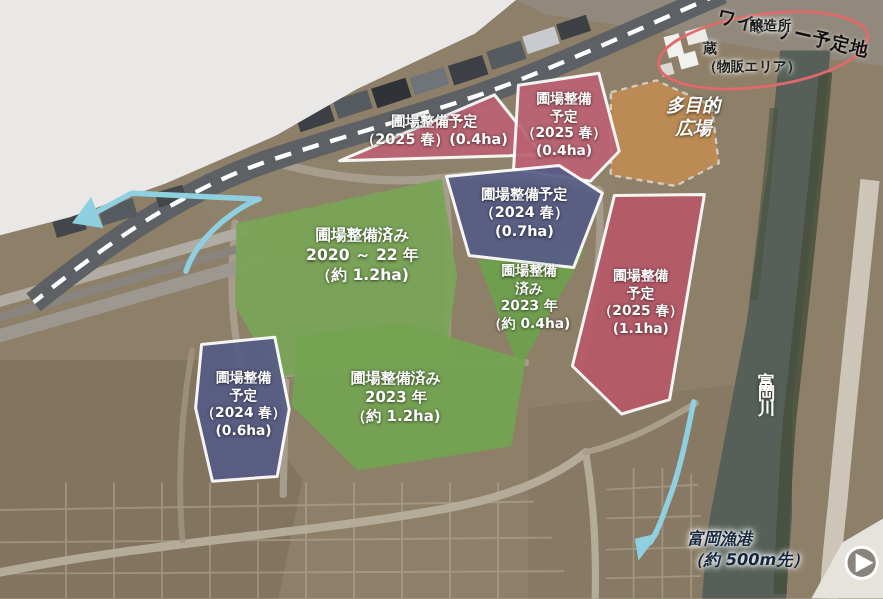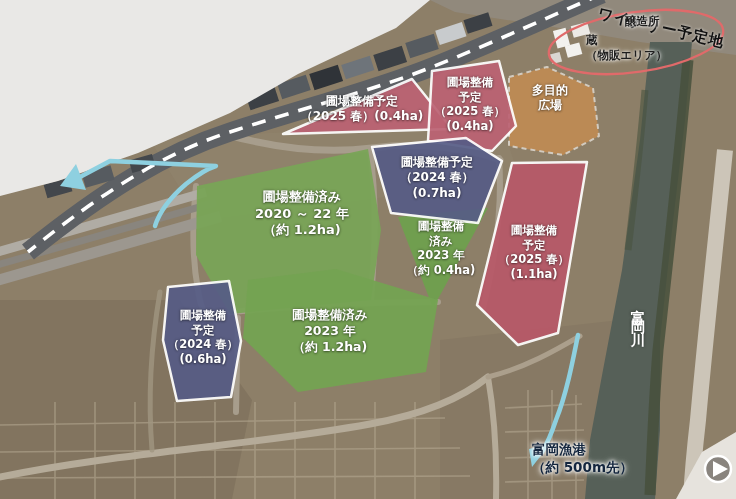--- a/index.html
+++ b/index.html
@@ -160,21 +160,21 @@
   </g>
 </svg>
 
 <div class="lbl winery-label" style="left:598px;top:4px;">ワイナリー予定地</div>
 
 <div class="lbl black-label" style="left:625px;top:14px;white-space:nowrap;">醸造所</div>
 
 <div class="lbl black-label" style="left:586px;top:33px;">蔵
 （物販エリア）</div>
 
-<div class="lbl field-label" style="left:550px;top:98px;font-size:12px;">多目的
+<div class="lbl field-label" style="left:578px;top:98px;font-size:15px;font-style:italic;">多目的
 広場</div>
 
 <div class="lbl field-label" style="left:362px;top:109px;font-size:12px;">圃場整備予定
 （2025 春）(0.4ha)</div>
 
 <div class="lbl field-label" style="left:470px;top:104px;font-size:11.5px;">圃場整備
 予定
 （2025 春）
 (0.4ha)</div>
 
@@ -201,16 +201,16 @@
 （2024 春）
 (0.6ha)</div>
 
 <div class="lbl field-label" style="left:330px;top:331px;font-size:12.5px;">圃場整備済み
 2023 年
 （約 1.2ha)</div>
 
 
 <div class="lbl river-label" style="left:628px;top:298px;">富岡川</div>
 
-<div class="lbl navy-label" style="left:532px;top:440px;">富岡漁港
+<div class="lbl navy-label" style="left:573px;top:440px;font-style:italic;">富岡漁港
 （約 500m先）</div>
 
 </div>
 
 </body></html>

